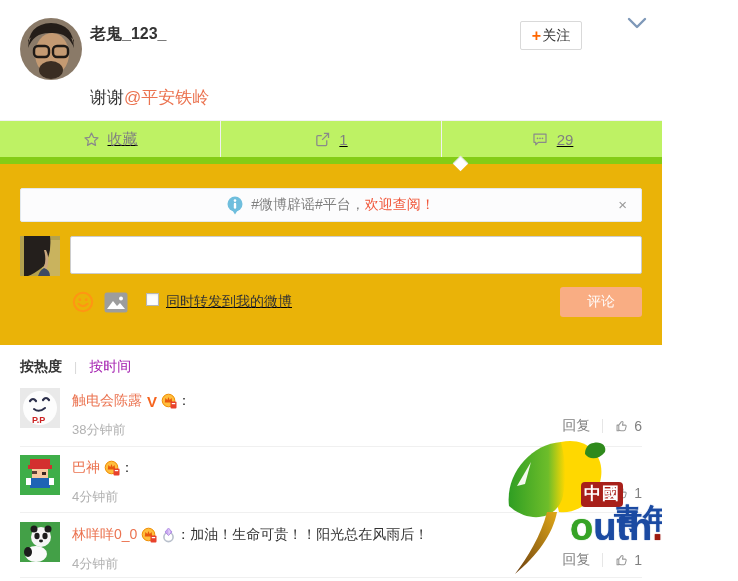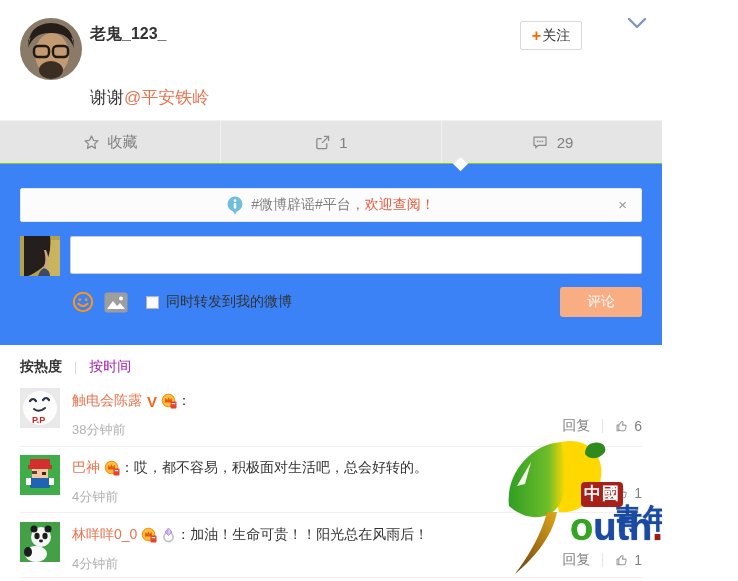--- a/index.html
+++ b/index.html
@@ -13,37 +13,37 @@
   .post-username { position: absolute; left: 90px; top: 24px; font-size: 16px; font-weight: bold; color: #333; }
   .post-meta { position: absolute; left: 90px; top: 58px; font-size: 14px; color: #808080; }
   .post-text { position: absolute; left: 90px; top: 86px; font-size: 17px; color: #333; }
   .post-text .mention { color: #eb7350; text-decoration: none; }
   .follow-btn { position: absolute; right: 80px; top: 21px; width: 62px; height: 29px; background: #fff; border: 1px solid #d9d9d9; border-radius: 2px; display: flex; align-items: center; justify-content: center; cursor: pointer; }
   .follow-plus { color: #f60; font-size: 16px; font-weight: bold; margin-right: 1px; line-height: 1; }
   .follow-label { color: #333; font-size: 14px; }
   .header-chevron { position: absolute; right: 14px; top: 16px; width: 22px; height: 14px; cursor: pointer; }
 
   
-  .action-bar { position: absolute; top: 120px; left: 0; right: 0; height: 44px; display: flex; border-top: 1px solid #f2f2f2; border-bottom: 1px solid #84cc16; background: #e5e5e5; }
+  .action-bar { position: absolute; top: 120px; left: 0; right: 0; height: 44px; display: flex; border-top: 1px solid #f2f2f2; border-bottom: 7px solid #84cc16; background: #bef264; text-decoration: underline; }
   .action-item { flex: 1; display: flex; align-items: center; justify-content: center; gap: 8px; color: #808080; font-size: 15px; cursor: pointer; border-right: 1px solid #f0f0f0; }
   .action-item:last-child { border-right: none; }
   .notch { position: absolute; top: 158px; left: 455px; width: 11px; height: 11px; background: #fff; border-left: 1px solid #e3e3e3; border-top: 1px solid #e3e3e3; transform: rotate(45deg); z-index: 3; }
 
   
-  .comment-panel { position: absolute; top: 164px; left: 0; right: 0; height: 181px; background: #3b82f6; }
+  .comment-panel { position: absolute; top: 164px; left: 0; right: 0; height: 181px; background: #eab308; }
   .notice-banner { position: absolute; left: 20px; right: 20px; top: 24px; height: 34px; background: #fcfcfd; border: 1px solid #e3e9ee; border-radius: 2px; display: flex; align-items: center; justify-content: center; }
   .notice-text { font-size: 14px; color: #808080; margin-left: 8px; }
   .notice-link { font-size: 14px; color: #f0563a; cursor: pointer; }
   .notice-close { position: absolute; right: 14px; top: 7px; font-size: 15px; color: #999; cursor: pointer; line-height: 18px; }
   .avatar-composer { position: absolute; left: 20px; top: 72px; width: 40px; height: 40px; overflow: hidden; }
   .composer-input { position: absolute; left: 70px; right: 20px; top: 72px; height: 38px; background: #fff; border: 1px solid #cccccc; border-radius: 2px; resize: none; font-size: 14px; padding: 6px 8px; outline: none; font-family: inherit; }
   .composer-tools { position: absolute; left: 72px; top: 123px; height: 30px; display: flex; align-items: center; }
   .tool-smiley { width: 22px; height: 22px; cursor: pointer; }
   .tool-image { width: 24px; height: 21px; margin-left: 10px; cursor: pointer; }
-  .forward-check { display: flex; align-items: center; margin-left: 18px; cursor: pointer; }
+  .forward-check { display: flex; align-items: flex-start; margin-left: 18px; cursor: pointer; text-decoration: underline; }
   .checkbox { width: 13px; height: 13px; border: 1px solid #b5b5b5; background: #fdfdfd; box-shadow: inset 0 1px 2px rgba(0,0,0,.08); }
   .forward-label { font-size: 14px; color: #333; margin-left: 7px; }
   .comment-submit { position: absolute; right: 20px; top: 123px; width: 82px; height: 30px; background: #f9ad83; border: none; border-radius: 3px; color: rgba(255,255,255,.95); font-size: 14px; cursor: pointer; font-family: inherit; }
 
   
   .comments { position: absolute; top: 345px; left: 0; right: 0; bottom: 0; background: #fff; }
   .sort-tabs { position: absolute; left: 20px; top: 13px; font-size: 14px; display: flex; align-items: center; }
   .tab-hot { color: #333; font-weight: bold; cursor: pointer; text-align: center; }
   .tab-sep { color: #d8d8d8; margin: 0 12px; font-size: 12px; }
   .tab-time { color: #a21caf; cursor: pointer; text-align: right; }
@@ -232,21 +232,20 @@
         <span class="comment-user">巴神</span>
         <span class="badge">
           <svg width="16" height="16" viewBox="0 0 16 16">
             <circle cx="7.5" cy="7.5" r="6.3" fill="#ffbe3d" stroke="#f08c00" stroke-width="1"></circle>
             <path d="M3.8 9.5 L4.4 5 L6.3 7 L7.5 4 L8.7 7 L10.6 5 L11.2 9.5 Z" fill="#e8590c"></path>
             <rect x="9.5" y="8.5" width="6" height="7" rx="1" fill="#e8412c"></rect>
             <rect x="10.8" y="10" width="3.4" height="1.2" fill="#fff"></rect>
           </svg>
         </span>
         <span>：</span>
-        <span>哎，都不容易，积极面对生活吧，总会好转的。</span>
       </div>
       <div class="comment-time">4分钟前</div>
       <div class="comment-actions">
         <span class="reply-link">回复</span>
         <span class="act-sep"></span>
         <span class="like-small">
           <svg width="14" height="14" viewBox="0 0 24 24">
             <path d="M3.5 10.5h3V20h-3z M6.5 18.8c1.2.8 2.2 1.2 3.8 1.2h4.9c1.2 0 2.1-.7 2.4-1.8l1.5-5.6c.3-1.1-.5-2.1-1.7-2.1h-4.6l.9-4.4c.2-1-.5-1.9-1.5-1.9-.6 0-1.1.3-1.4.8L6.5 10.5" fill="none" stroke="#999" stroke-width="1.8" stroke-linejoin="round"></path>
           </svg>
           <span>1</span>

